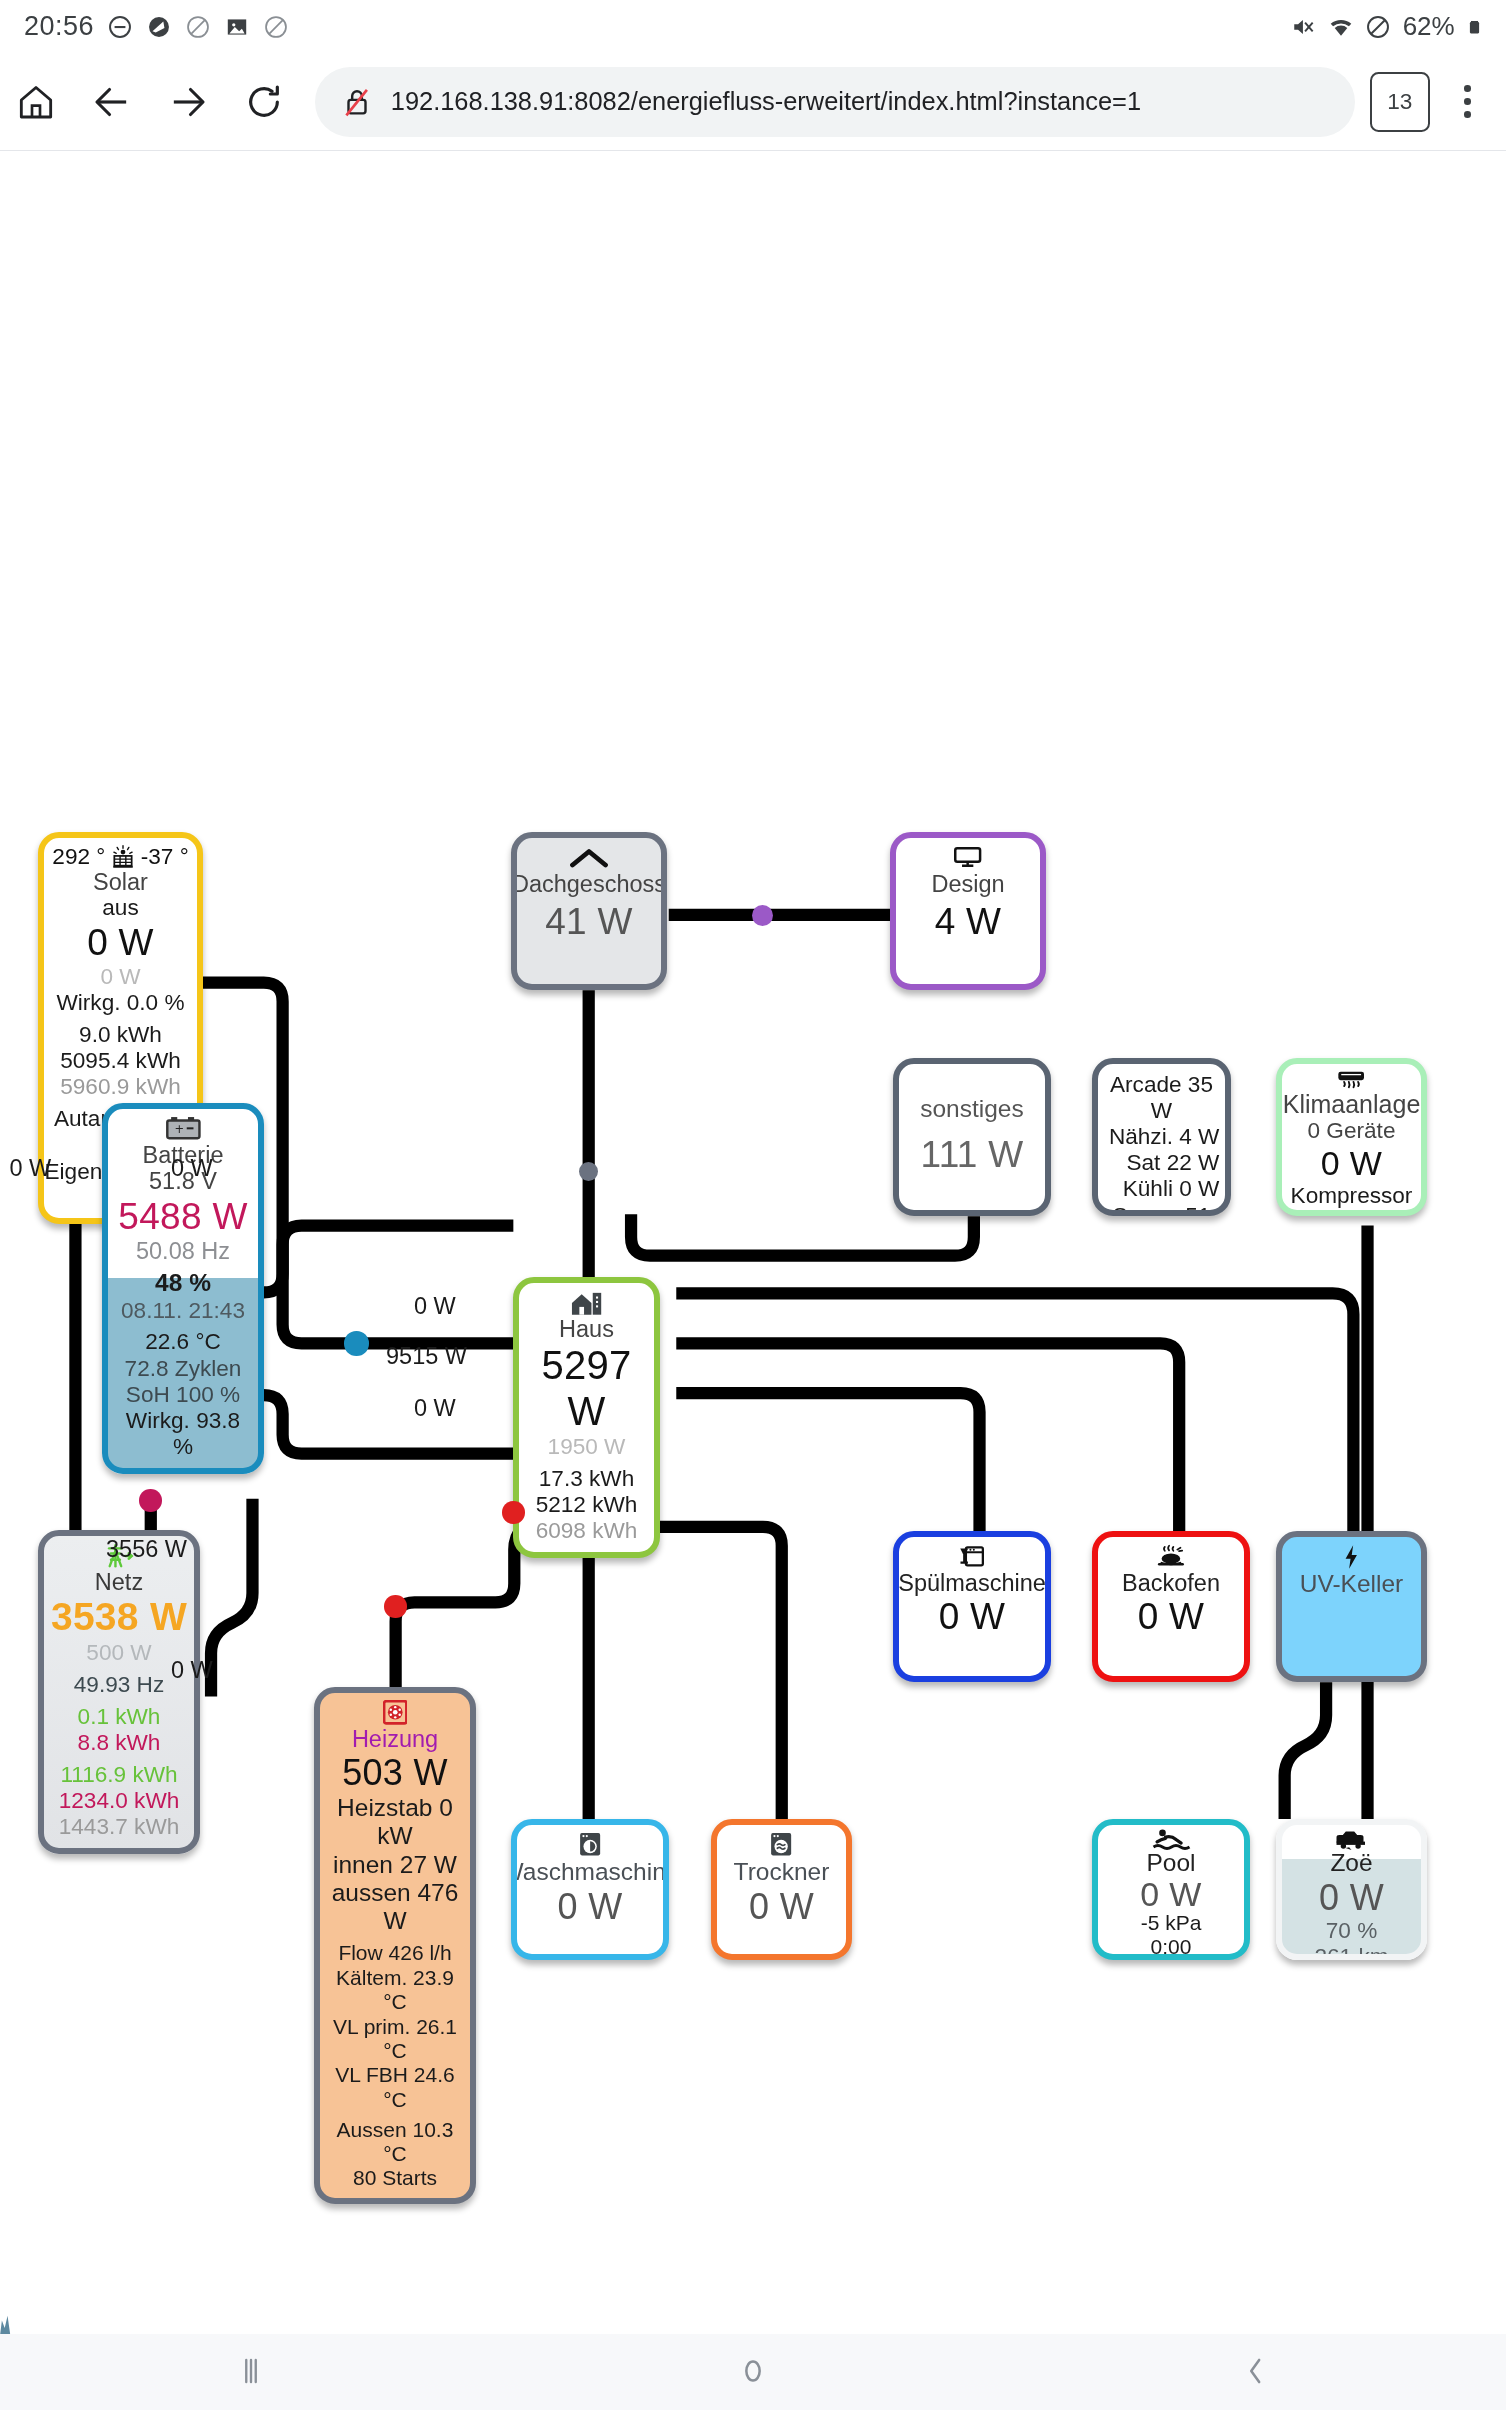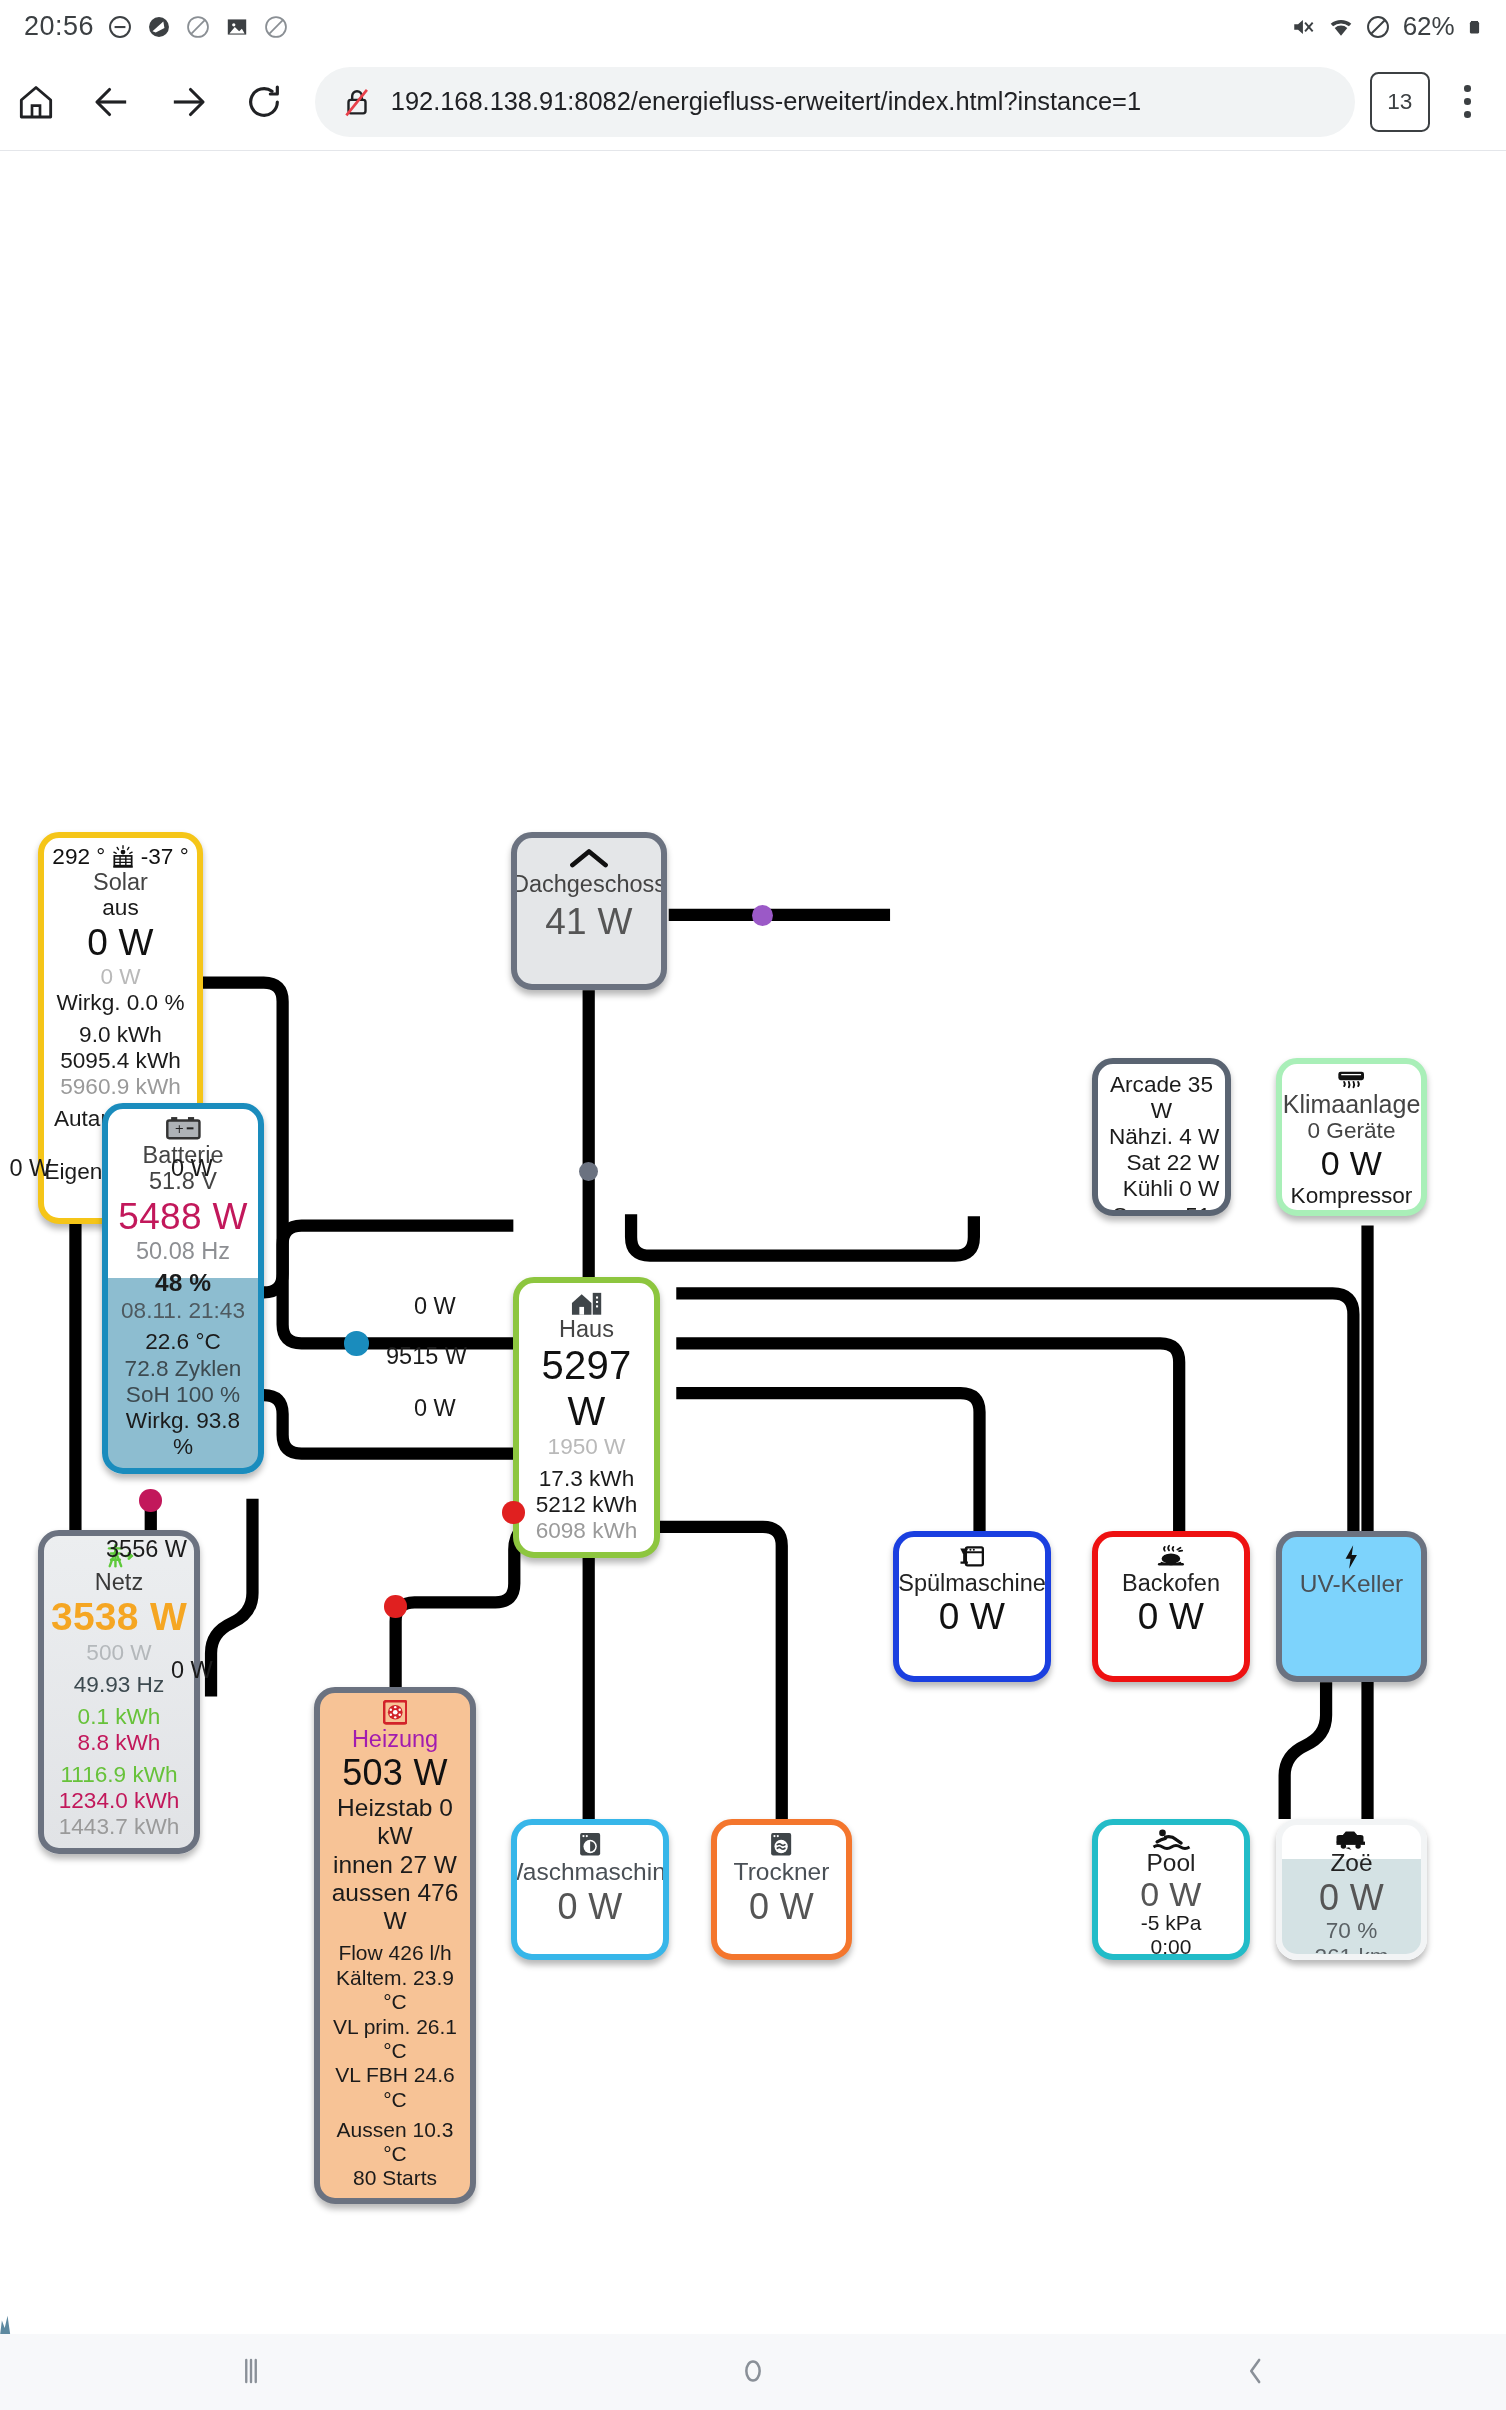--- a/index.html
+++ b/index.html
@@ -371,21 +371,36 @@
   <div class="node" id="n-dach" style="left:511px;top:680px;width:156px;height:158px;justify-content:flex-start;">
     <div class="ico">
       <svg viewBox="0 0 28 14" style="height:21px">
         <path d="M3 12 L14 3 L25 12" fill="none" stroke="#111" stroke-width="3.2" stroke-linecap="round" stroke-linejoin="round"></path>
       </svg>
     </div>
     <div class="ttl">Dachgeschoss</div>
     <div class="big gray" style="margin-top:3.8px">41 W</div>
   </div>
 
-
+  <div class="node" id="n-design" style="left:890px;top:680px;width:156px;height:158px;justify-content:flex-start;">
+    <div class="ico">
+      <svg viewBox="0 0 26 20" style="height:22.6px">
+        <rect x="2" y="2" width="22" height="12" rx="1.8" fill="none" stroke="#111" stroke-width="2.2"></rect>
+        <line x1="13" y1="14" x2="13" y2="17" stroke="#111" stroke-width="2.2"></line>
+        <line x1="8" y1="17.5" x2="18" y2="17.5" stroke="#111" stroke-width="2.2"></line>
+      </svg>
+    </div>
+    <div class="ttl">Design</div>
+    <div class="big" style="margin-top:3.8px">4 W</div>
+  </div>
+
+  <div class="node" id="n-sonst" style="left:893px;top:906px;width:158px;height:158px;justify-content:center;">
+    <div class="ttl" style="font-size:24.5px;color:#555">sonstiges</div>
+    <div class="big gray" style="margin-top:11.3px;color:#666">111 W</div>
+  </div>
 
   <div class="node" id="n-arcade" style="left:1092px;top:906px;width:139px;height:158px;justify-content:flex-start;padding-top:7.5px;">
     <div class="lin" style="align-self:flex-end">Arcade 35 W</div>
     <div class="lin" style="align-self:flex-end">Nähzi. 4 W</div>
     <div style="flex:1 1 auto"></div>
     <div class="lin" style="align-self:flex-end">Sat 22 W</div>
     <div class="lin" style="align-self:flex-end">Kühli 0 W</div>
     <div class="lin" style="align-self:flex-end">Server 51 W</div>
   </div>
 

